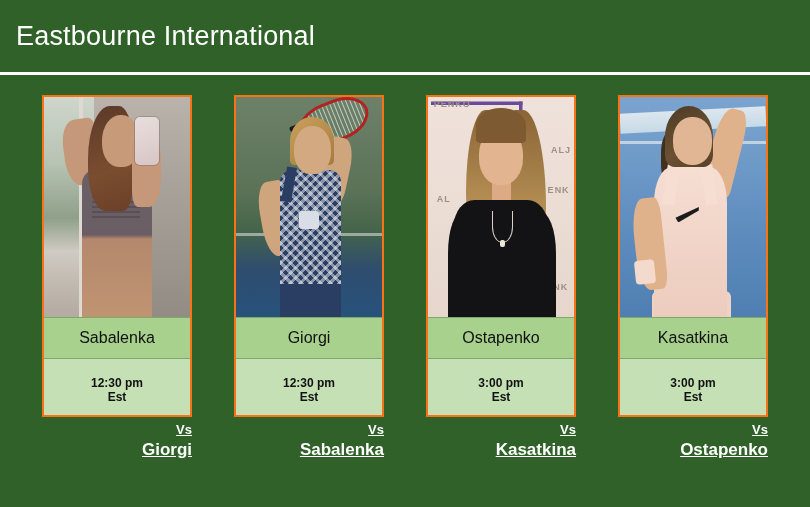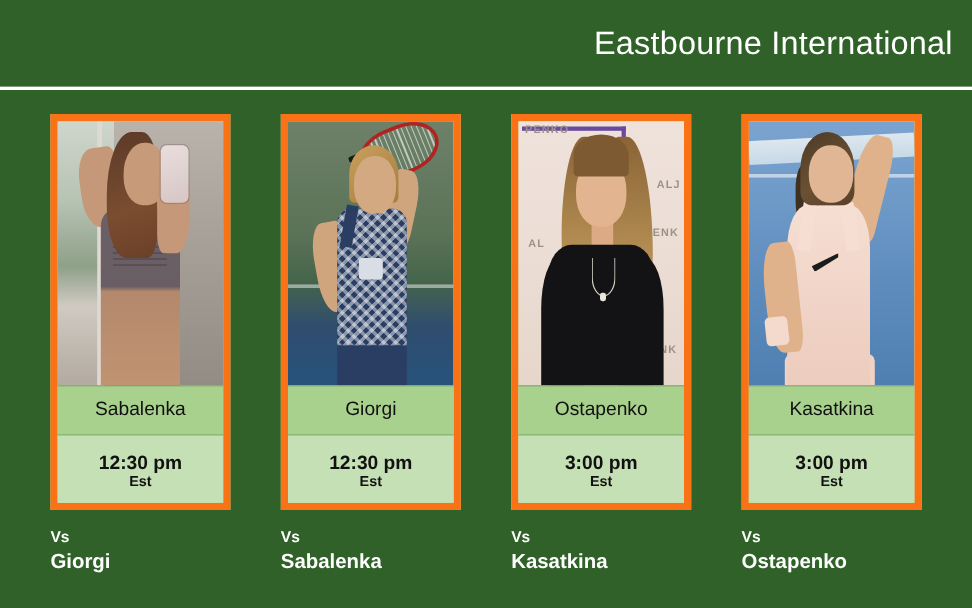--- a/index.html
+++ b/index.html
@@ -15,21 +15,21 @@
     position: relative;
   }
 
   
   .header {
     position: relative;
     height: 72px;
     background: #2f6128;
     display: flex;
     align-items: center;
-    justify-content: flex-end;
+    justify-content: space-between;
     padding: 0 16px 0 16px;
     box-sizing: border-box;
   }
   .page-title {
     color: #ffffff;
     font-size: 27px;
     font-weight: 400;
     letter-spacing: 0.2px;
     line-height: 1;
     white-space: nowrap;
@@ -123,21 +123,21 @@
     gap: 42px;
   }
   .card-col {
     width: 150px;
     display: flex;
     flex-direction: column;
     align-items: stretch;
   }
   .card {
     background: #c5e0b4;
-    border: 6px solid #f97316;
+    border: 2px solid #f97316;
     box-sizing: border-box;
   }
   .card-photo {
     width: 100%;
     height: 220px;
     position: relative;
     overflow: hidden;
     display: block;
   }
   .card-name {
@@ -157,35 +157,36 @@
     height: 56px;
     display: flex;
     flex-direction: column;
     align-items: center;
     justify-content: center;
     padding-top: 2px;
     box-sizing: border-box;
   }
   .time-main {
     color: #111111;
-    font-size: 16px;
+    font-size: 12px;
     font-weight: bold;
     line-height: 20px;
   }
   .time-zone {
     color: #111111;
     font-size: 12px;
     font-weight: bold;
     line-height: 13px;
     margin-top: -2px;
   }
   .vs-block {
-    margin-top: 14px;
-    text-align: left;
+    margin-top: 4px;
+    text-align: right;
     color: #ffffff;
+    text-decoration: underline;
   }
   .vs-label {
     font-size: 13px;
     font-weight: bold;
     line-height: 18px;
   }
   .vs-opponent {
     font-size: 17px;
     font-weight: bold;
     line-height: 22px;

